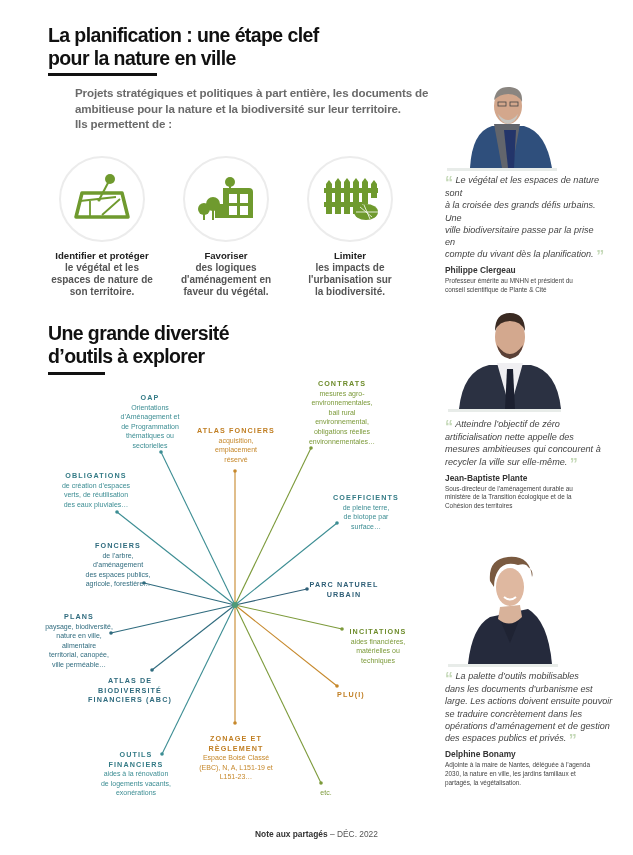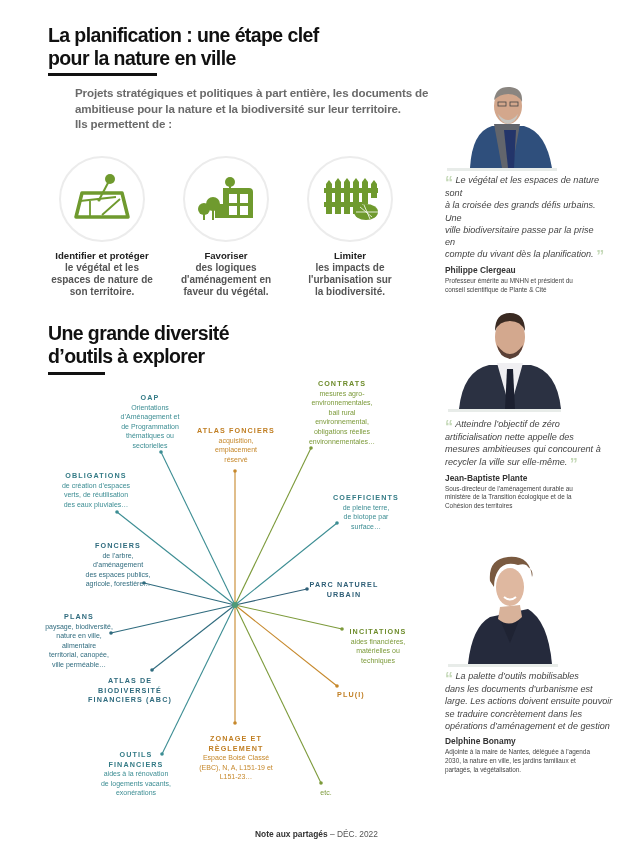--- a/index.html
+++ b/index.html
@@ -306,20 +306,21 @@
   <path d="M36 50 Q42 55 48 50" stroke="#fff" stroke-width="2" fill="none"></path>
 </svg>
 <div class="abs divider" style="left:448px;top:664px;width:110px;"></div>
 <div class="abs" style="left:445px;top:670px;width:170px;">
   <div class="quote">
     <div><span class="qmark">“</span> <span>La palette d’outils mobilisables</span></div>
     <div>dans les documents d’urbanisme est</div>
     <div>large. Les actions doivent ensuite pouvoir</div>
     <div>se traduire concrètement dans les</div>
     <div>opérations d’aménagement et de gestion</div>
+    <div><span>des espaces publics et privés.</span> <span class="qmark">”</span></div>
   </div>
   <div class="qname">Delphine Bonamy</div>
   <div class="qrole">
     <div>Adjointe à la maire de Nantes, déléguée à l’agenda</div>
     <div>2030, la nature en ville, les jardins familiaux et</div>
     <div>partagés, la végétalisation.</div>
   </div>
 </div>
 
 <div class="abs footer" style="left:0;top:829px;width:633px;text-align:center;">

